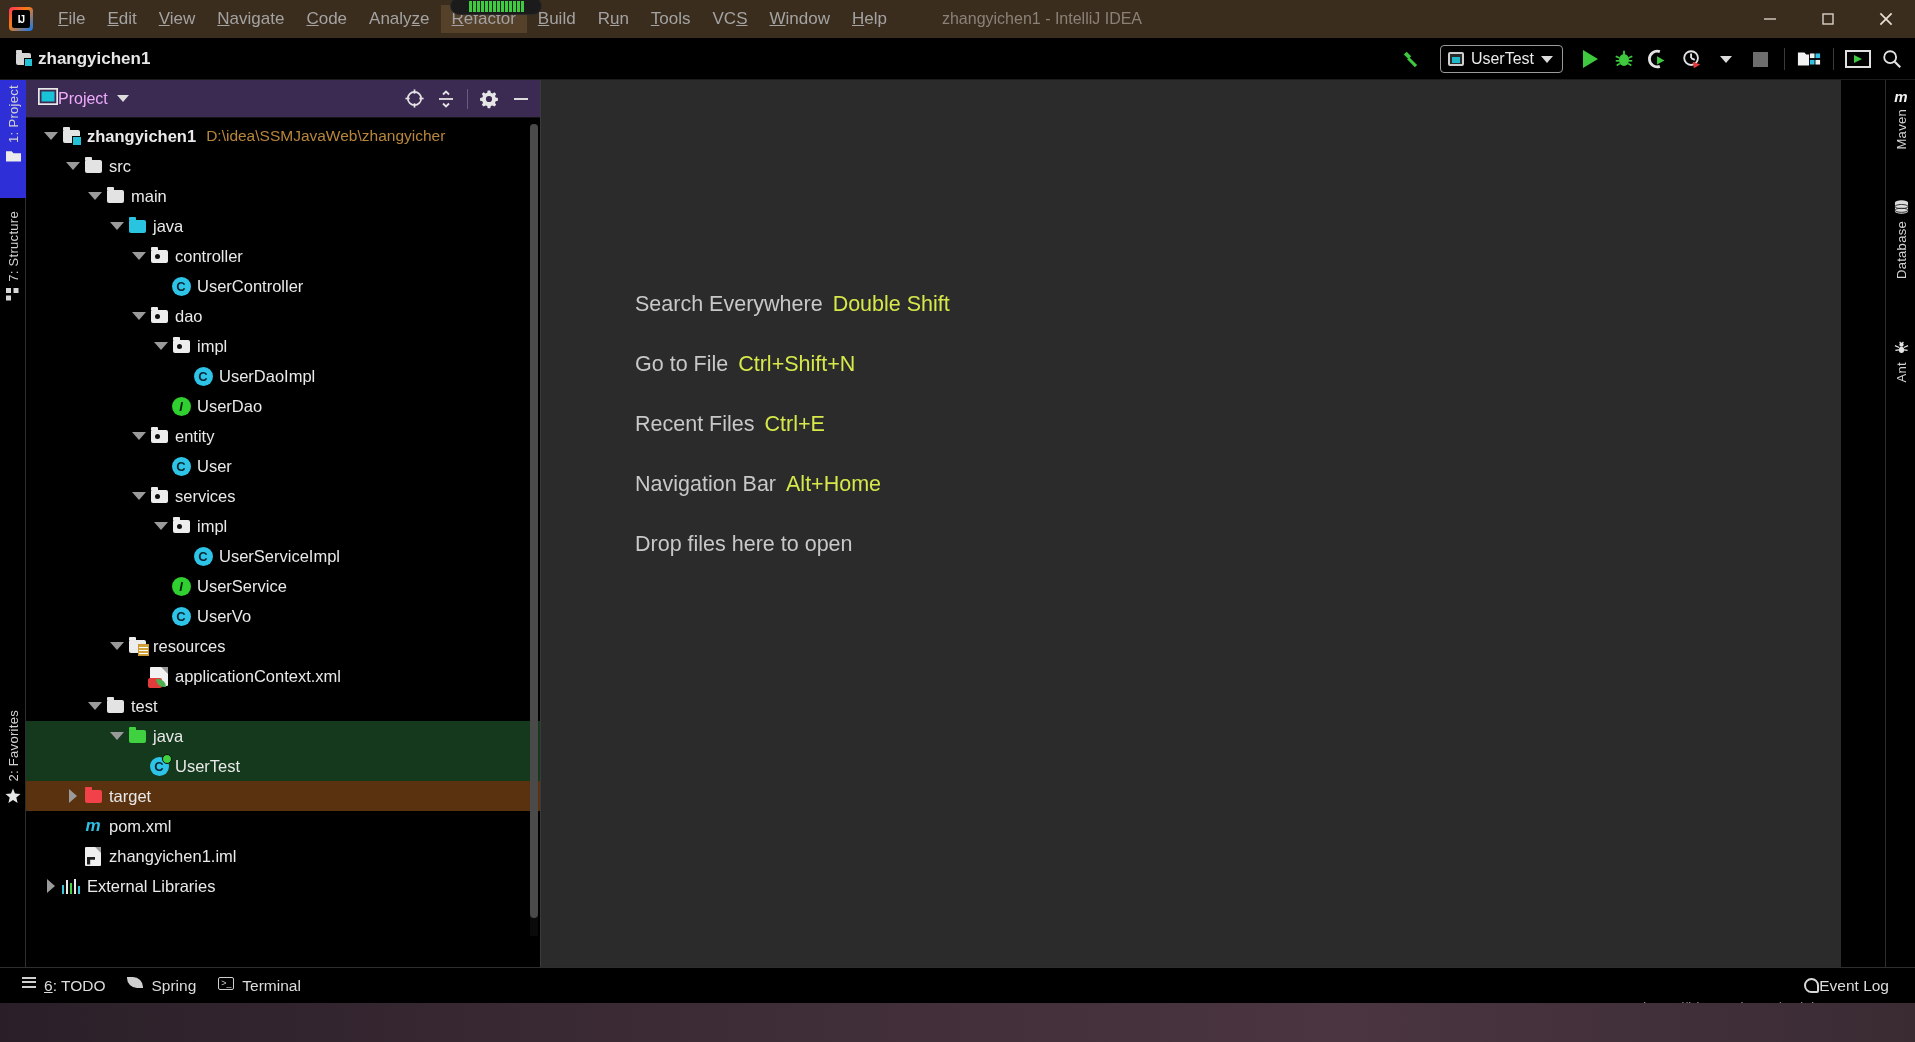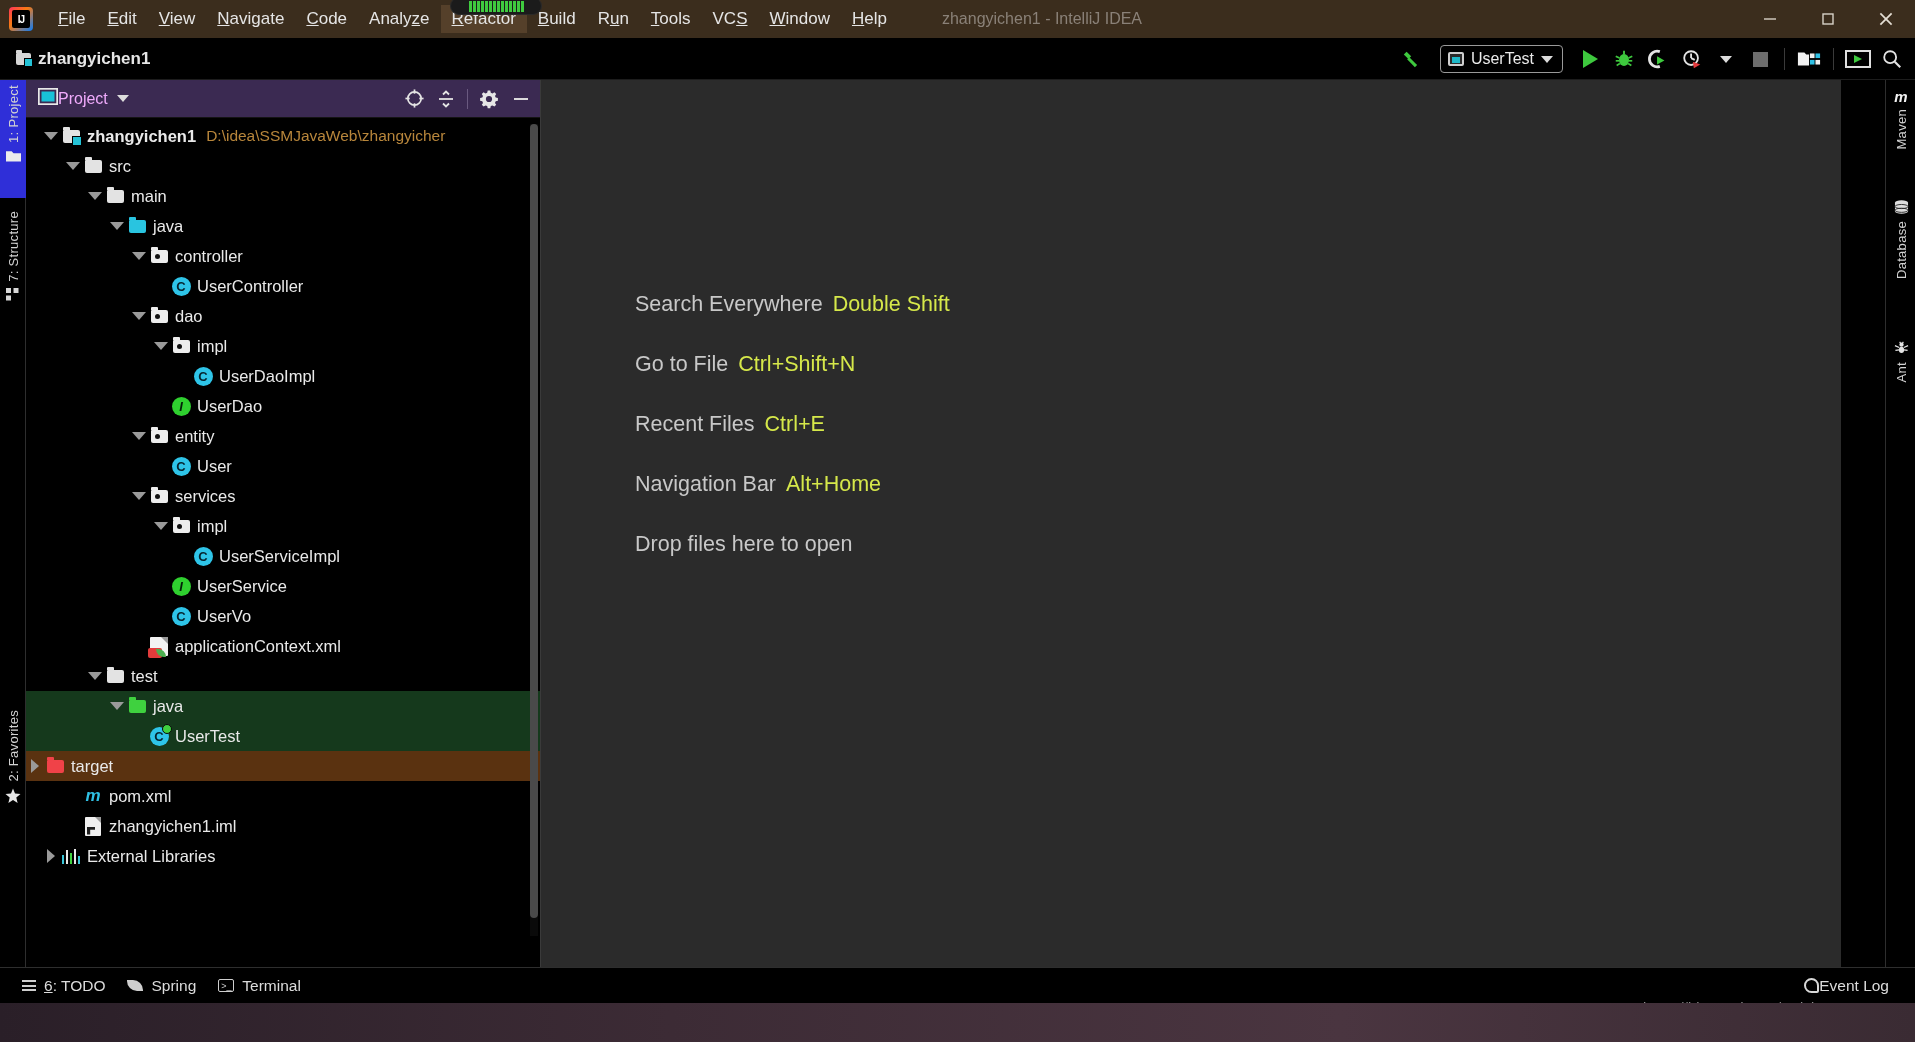--- a/index.html
+++ b/index.html
@@ -25,21 +25,21 @@
     position:relative; flex:0 0 auto;
   }
   .ij-logo::after{
     content:"IJ"; position:absolute; inset:3px;
     background:#000; border-radius:2px;
     color:#fff; font-size:10px; font-weight:bold;
     display:flex; align-items:center; justify-content:center;
     letter-spacing:-1px;
   }
   .menu-item {
-    font-size:17px; padding:4px 11px; color:#e5e5e5; white-space:nowrap; cursor:default;
+    font-size:17px; padding:4px 11px; color:#a3a3a3; white-space:nowrap; cursor:default;
   }
   .menu-item .mn { text-decoration:underline; }
   .menu-item.hl { background:#55402a; }
   .win-title {
     font-size:16px; color:#8a8178; margin-left:44px; white-space:nowrap;
   }
   .mem-indicator{
     position:absolute; left:450px; top:-3px; width:92px; height:18px;
     background:#1b1b1b; border-radius:9px; border:1px solid #2a2a2a;
     display:flex; align-items:center; justify-content:center; gap:1px; overflow:hidden;
@@ -207,21 +207,21 @@
     position:absolute; right:0; top:80px; width:30px; height:887px; background:#000;
     border-left:1px solid #2e2e2e;
   }
   .right-strip .vtab{ left:0; width:30px; }
 
   
   .statusbar{
     position:absolute; left:0; top:967px; width:1915px; height:36px; background:#000;
     border-top:1px solid #2e2e2e; display:flex; align-items:center; color:#dcdcdc; font-size:15.5px;
   }
-  .sb-item{ display:flex; align-items:center; gap:8px; margin-left:22px; }
+  .sb-item{ display:flex; gap:8px; margin-left:22px; }
   .sb-item .u{ text-decoration:underline; }
   .sb-right{ margin-left:auto; margin-right:26px; display:flex; align-items:center; }
   .hamb{ display:flex;flex-direction:column;gap:2.5px; }
   .hamb i{ display:block; width:14px;height:2px;background:#cfcfcf; }
   .leaf-ic{ width:16px;height:11px;background:#cfcfcf;border-radius:0 10px 0 10px; }
   .term-ic{ width:16px;height:13px;border:1.5px solid #cfcfcf;border-radius:2px;position:relative;font-size:9px;color:#cfcfcf;
             display:flex;align-items:center;justify-content:center; }
   .bubble{ width:15px;height:15px;border:2px solid #d8d8d8;border-radius:50% 50% 2px 50%; }
 
   
@@ -587,20 +587,29 @@
           </span>
           <span class="txt">UserService</span>
         </div>
         <div class="row" style="padding-left: 126px;">
           <span class="arrow"></span>
           <span class="ico">
             <span class="ic-class">C</span>
           </span>
           <span class="txt">UserVo</span>
         </div>
+        <div class="row" style="padding-left: 82px;">
+          <span class="arrow">
+            <span class="arr-down"></span>
+          </span>
+          <span class="ico">
+            <span class="ic-res"></span>
+          </span>
+          <span class="txt">resources</span>
+        </div>
         <div class="row" style="padding-left: 104px;">
           <span class="arrow"></span>
           <span class="ico">
             <span class="ic-xml">
               <span class="leaf"></span>
             </span>
           </span>
           <span class="txt">applicationContext.xml</span>
         </div>
         <div class="row" style="padding-left: 60px;">
@@ -621,21 +630,21 @@
           </span>
           <span class="txt">java</span>
         </div>
         <div class="row sel-green" style="padding-left: 104px;">
           <span class="arrow"></span>
           <span class="ico">
             <span class="ic-class test">C</span>
           </span>
           <span class="txt">UserTest</span>
         </div>
-        <div class="row sel-brown" style="">
+        <div class="row sel-brown" style="padding-left: 38px;">
           <span class="arrow">
             <span class="arr-right"></span>
           </span>
           <span class="ico">
             <span class="ic-folder red"></span>
           </span>
           <span class="txt">target</span>
         </div>
         <div class="row" style="padding-left: 38px;">
           <span class="arrow"></span>

